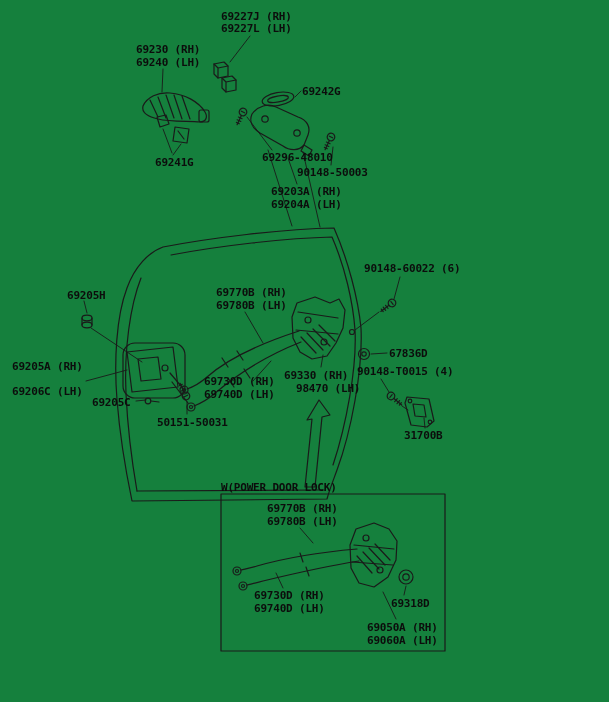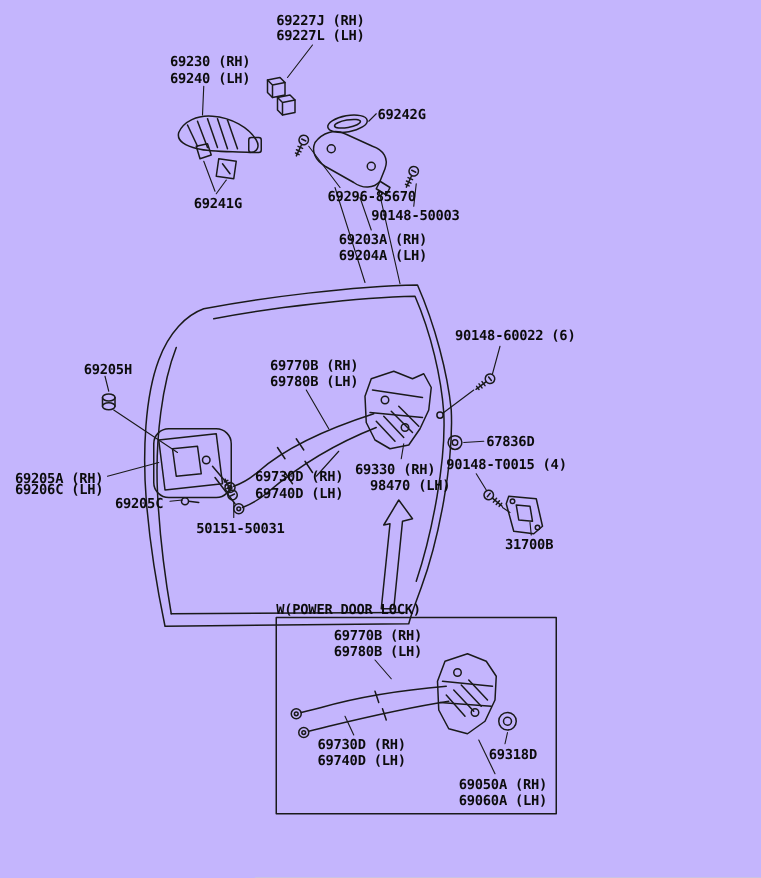--- a/index.html
+++ b/index.html
@@ -1,16 +1,16 @@
 <!DOCTYPE html>
 <html><head>
 <meta charset="utf-8">
 <style>
   html,body{margin:0;padding:0;background:#cfcfcf;}
-  .stage{position:relative;width:609px;height:702px;background:#c4b5fd;overflow:hidden;
+  .stage{position:relative;width:609px;height:702px;background:#15803d;overflow:hidden;
          font-family:"DejaVu Sans Mono",monospace;}
   svg.art{position:absolute;left:0;top:0;}
   svg.art path,svg.art line,svg.art circle,svg.art ellipse,svg.art rect,
   svg.art polyline,svg.art polygon{stroke:#1a1a1a;fill:none;stroke-width:1.2;
          stroke-linecap:round;stroke-linejoin:round;}
   svg.art .ld{stroke-width:0.9;}
   .lbl{position:absolute;font-size:11px;line-height:13px;font-weight:700;color:#0c0c0c;
        white-space:nowrap;letter-spacing:-0.2px;}
 </style>
 </head>
@@ -201,30 +201,30 @@
       <line class="ld" x1="396" y1="619" x2="383" y2="592"></line>
     </g>
   </svg>
 
   <div class="lbl" style="left:221px;top:10px">69227J (RH)</div>
   <div class="lbl" style="left:221px;top:22px">69227L (LH)</div>
   <div class="lbl" style="left:136px;top:43px">69230 (RH)</div>
   <div class="lbl" style="left:136px;top:56px">69240 (LH)</div>
   <div class="lbl" style="left:302px;top:85px">69242G</div>
   <div class="lbl" style="left:155px;top:156px">69241G</div>
-  <div class="lbl" style="left:262px;top:151px">69296-85670</div>
+  <div class="lbl" style="left:262px;top:151px">69296-48010</div>
   <div class="lbl" style="left:297px;top:166px">90148-50003</div>
   <div class="lbl" style="left:271px;top:185px">69203A (RH)</div>
   <div class="lbl" style="left:271px;top:198px">69204A (LH)</div>
   <div class="lbl" style="left:364px;top:262px">90148-60022 (6)</div>
   <div class="lbl" style="left:67px;top:289px">69205H</div>
   <div class="lbl" style="left:216px;top:286px">69770B (RH)</div>
   <div class="lbl" style="left:216px;top:299px">69780B (LH)</div>
   <div class="lbl" style="left:389px;top:347px">67836D</div>
-  <div class="lbl" style="left:12px;top:376px">69205A (RH)</div>
+  <div class="lbl" style="left:12px;top:360px">69205A (RH)</div>
   <div class="lbl" style="left:12px;top:385px">69206C (LH)</div>
   <div class="lbl" style="left:92px;top:396px">69205C</div>
   <div class="lbl" style="left:204px;top:375px">69730D (RH)</div>
   <div class="lbl" style="left:204px;top:388px">69740D (LH)</div>
   <div class="lbl" style="left:284px;top:369px">69330 (RH)</div>
   <div class="lbl" style="left:296px;top:382px">98470 (LH)</div>
   <div class="lbl" style="left:357px;top:365px">90148-T0015 (4)</div>
   <div class="lbl" style="left:157px;top:416px">50151-50031</div>
   <div class="lbl" style="left:404px;top:429px">31700B</div>
 

